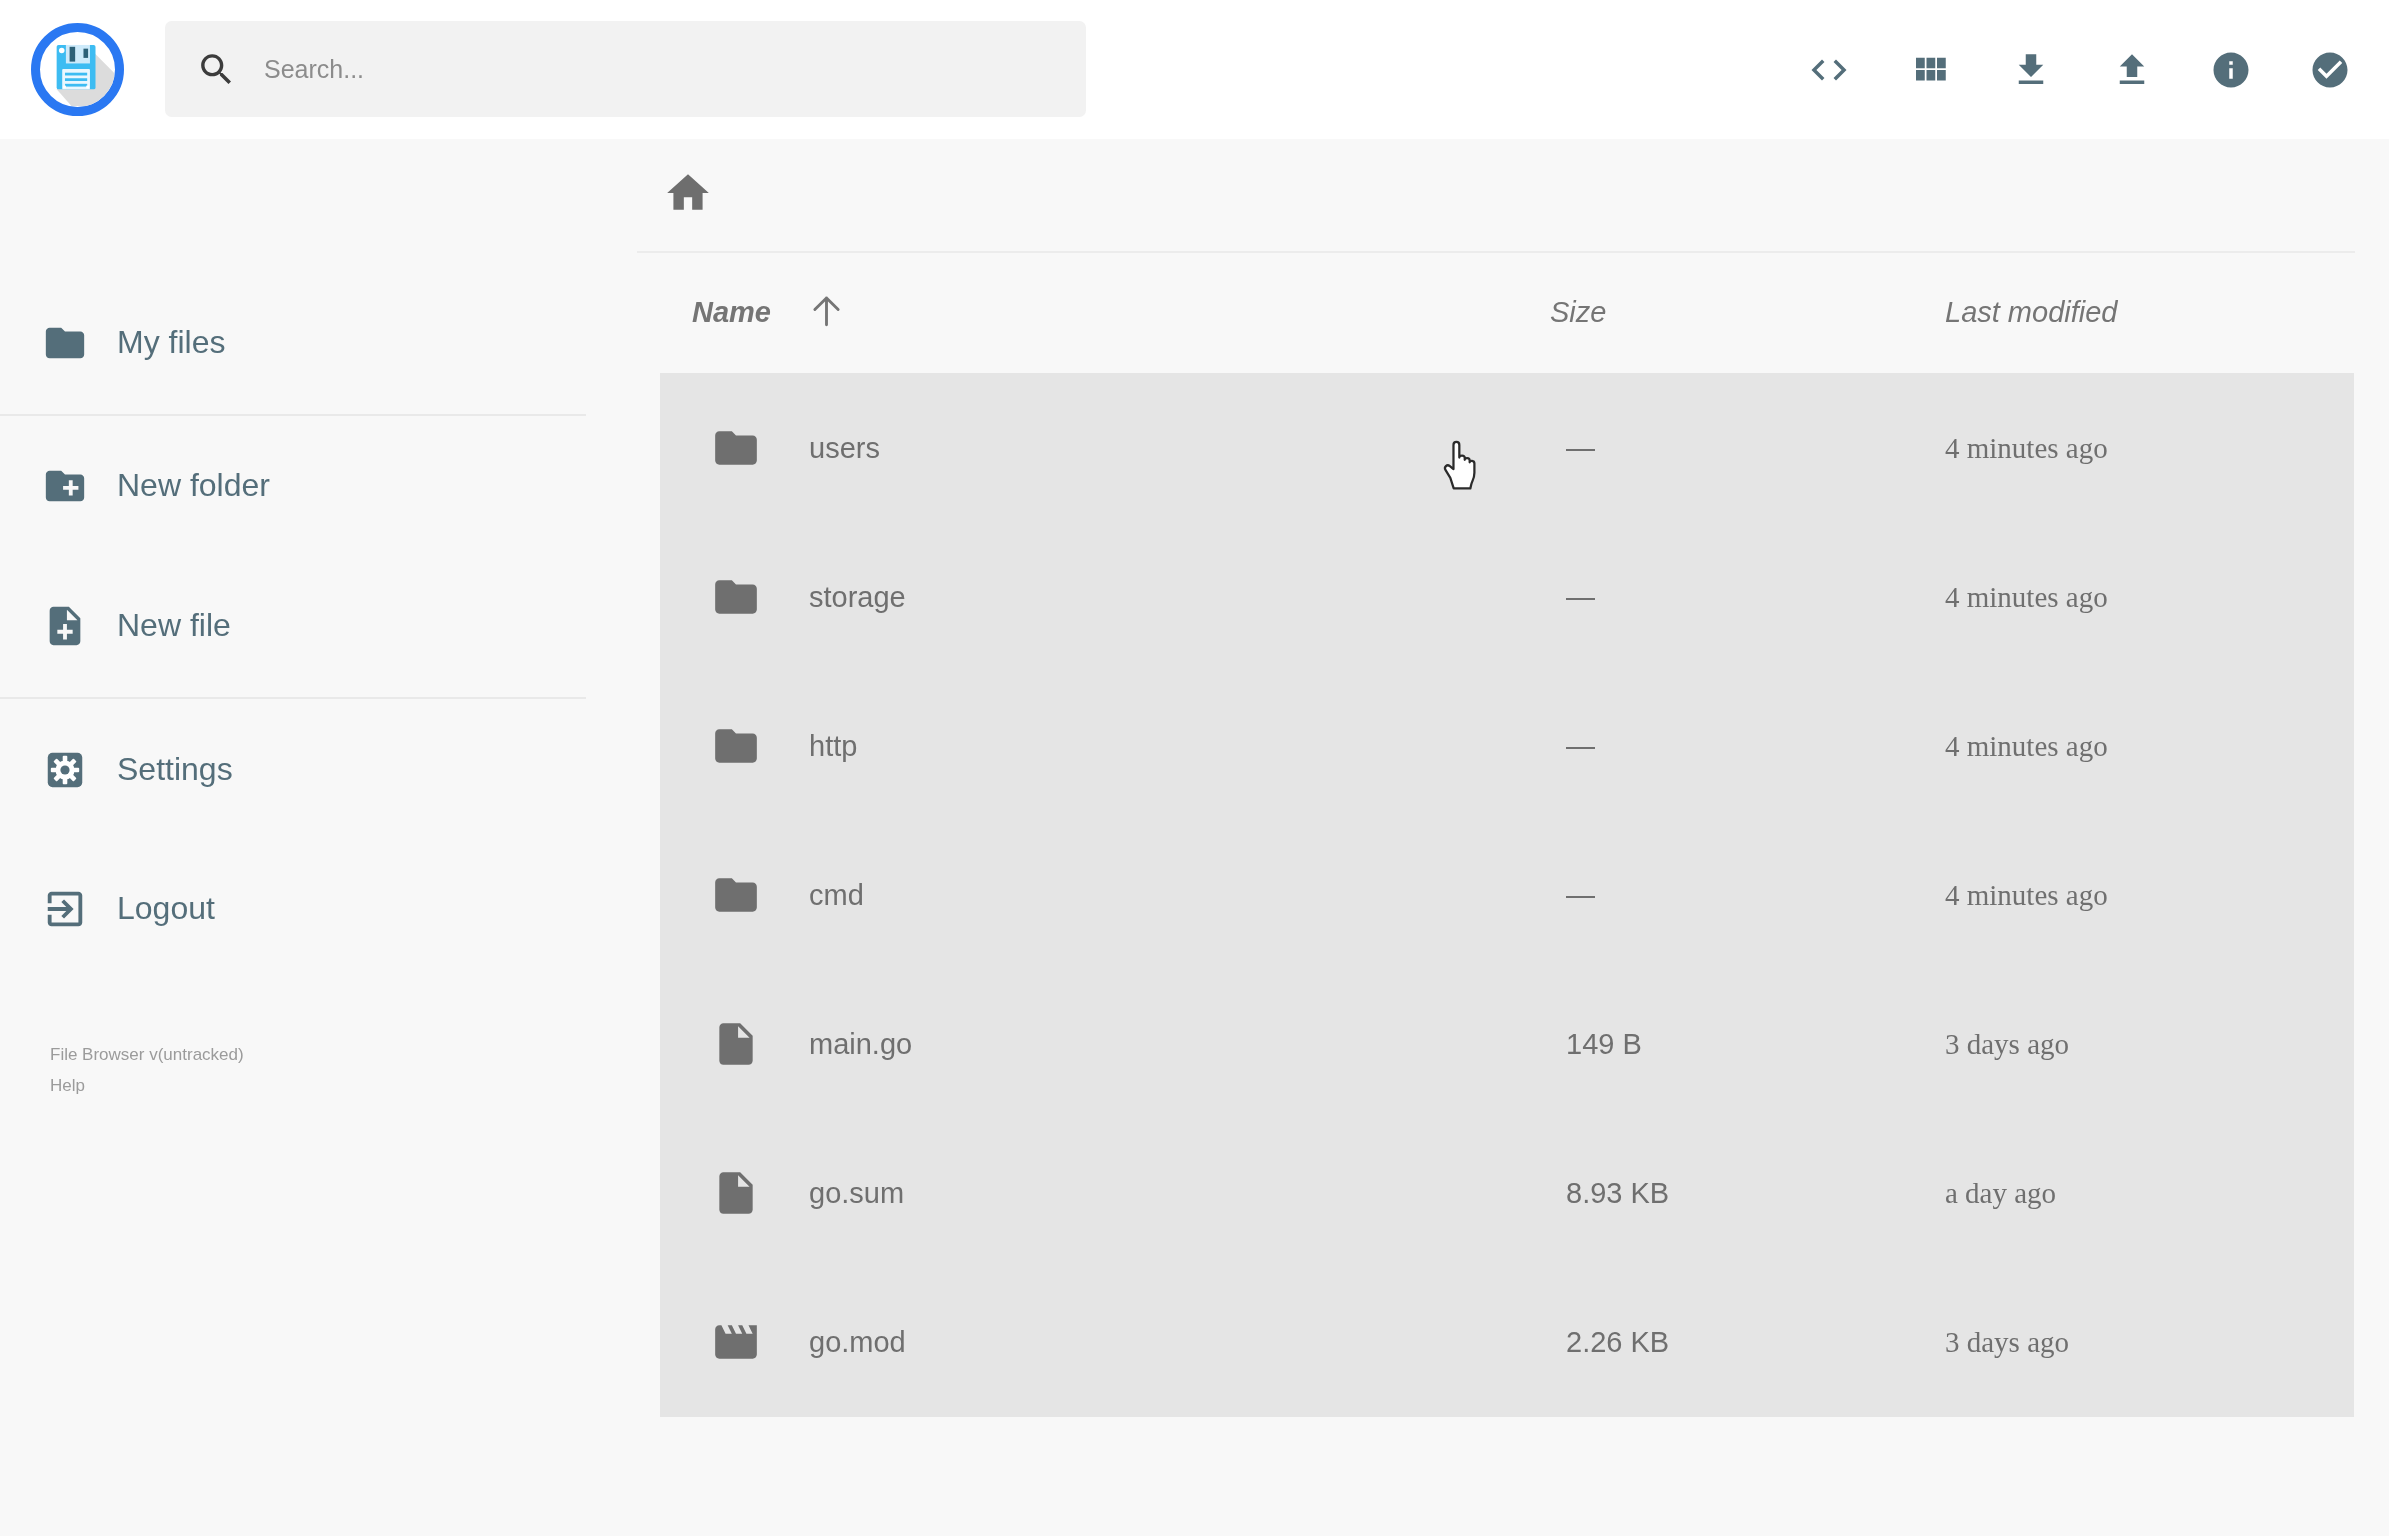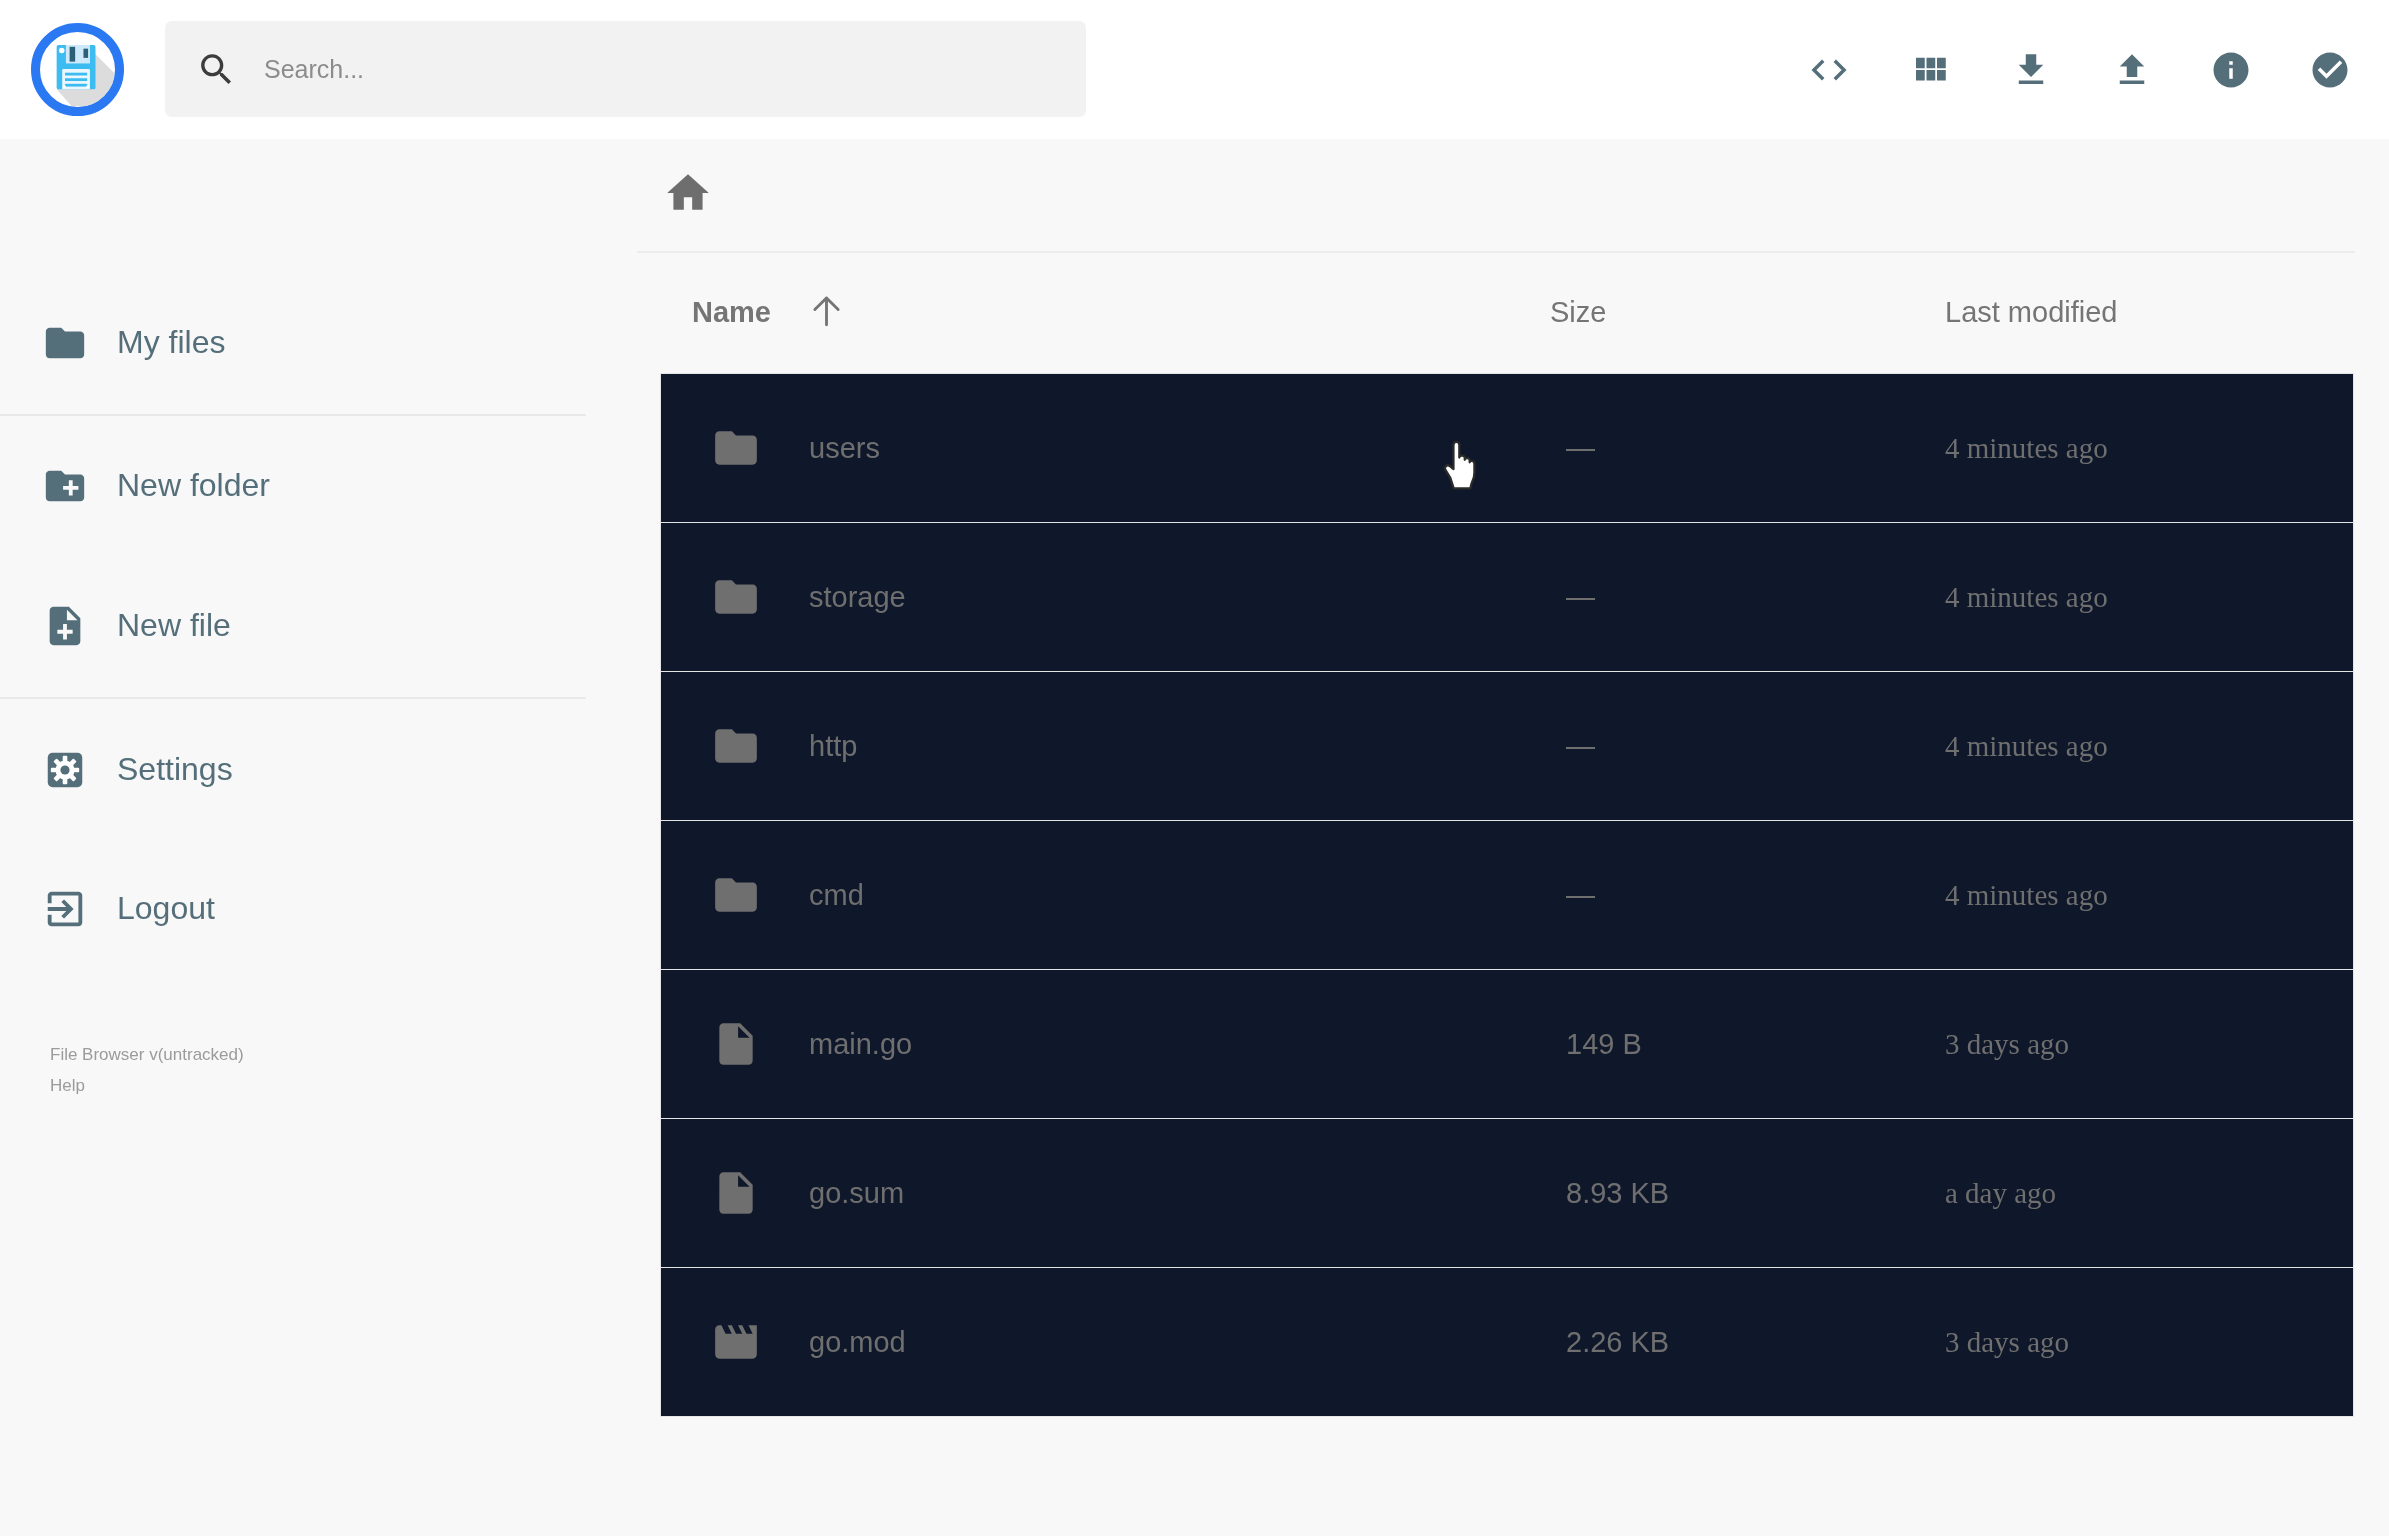--- a/index.html
+++ b/index.html
@@ -22,28 +22,28 @@
   .sidebar{position:absolute;left:0;top:129px;width:586px;height:1397px;}
   .side-item{position:absolute;left:42px;height:57px;display:flex;align-items:center;gap:29px;cursor:pointer;}
   .side-item .lbl{font-size:32px;color:#546e7a;white-space:nowrap;}
   .side-div{position:absolute;left:0;width:586px;height:1.9px;background:#e9e9e9;}
   .side-footer{position:absolute;left:50px;font-size:17px;color:#9b9b9b;line-height:31px;}
 
   
   .crumb-home{position:absolute;left:663px;top:168px;width:50px;height:50px;border:none;background:transparent;padding:0;cursor:pointer;}
   .crumb-divider{position:absolute;left:637px;top:251px;width:1718px;height:1.9px;background:#ececec;}
 
-  .cols{position:absolute;top:296px;font-size:29px;color:#757575;}
+  .cols{position:absolute;top:296px;font-size:29px;color:#757575;font-style:italic;}
   .col-name{left:692px;font-weight:bold;}
   .col-size{left:1550px;}
   .col-modified{left:1945px;}
   .sort-arrow{position:absolute;left:805px;top:289px;}
 
   .listing{position:absolute;left:660px;top:373px;width:1692px;border:1.9px solid #e5e5e5;background:#fff;}
-  .row{position:relative;height:148px;background:#0f172a;border-bottom:1.9px solid #e5e5e5;cursor:pointer;}
+  .row{position:relative;height:148px;background:#e5e5e5;border-bottom:1.9px solid #e5e5e5;cursor:pointer;}
   .row:last-child{border-bottom:none;}
   .row .icon{position:absolute;left:50px;top:49px;width:50px;height:50px;}
   .row .icon svg{display:none;}
   .row.type-folder .icon svg.ic-folder{display:block;}
   .row.type-file .icon svg.ic-file{display:block;}
   .row.type-movie .icon svg.ic-movie{display:block;}
   .row span{position:absolute;top:50%;transform:translateY(-50%);font-size:29px;color:#6f6f6f;white-space:nowrap;}
   .cell-name{left:148px;}
   .cell-size{left:905px;}
   .cell-modified{left:1284px;font-family:Liberation Serif, serif;}

